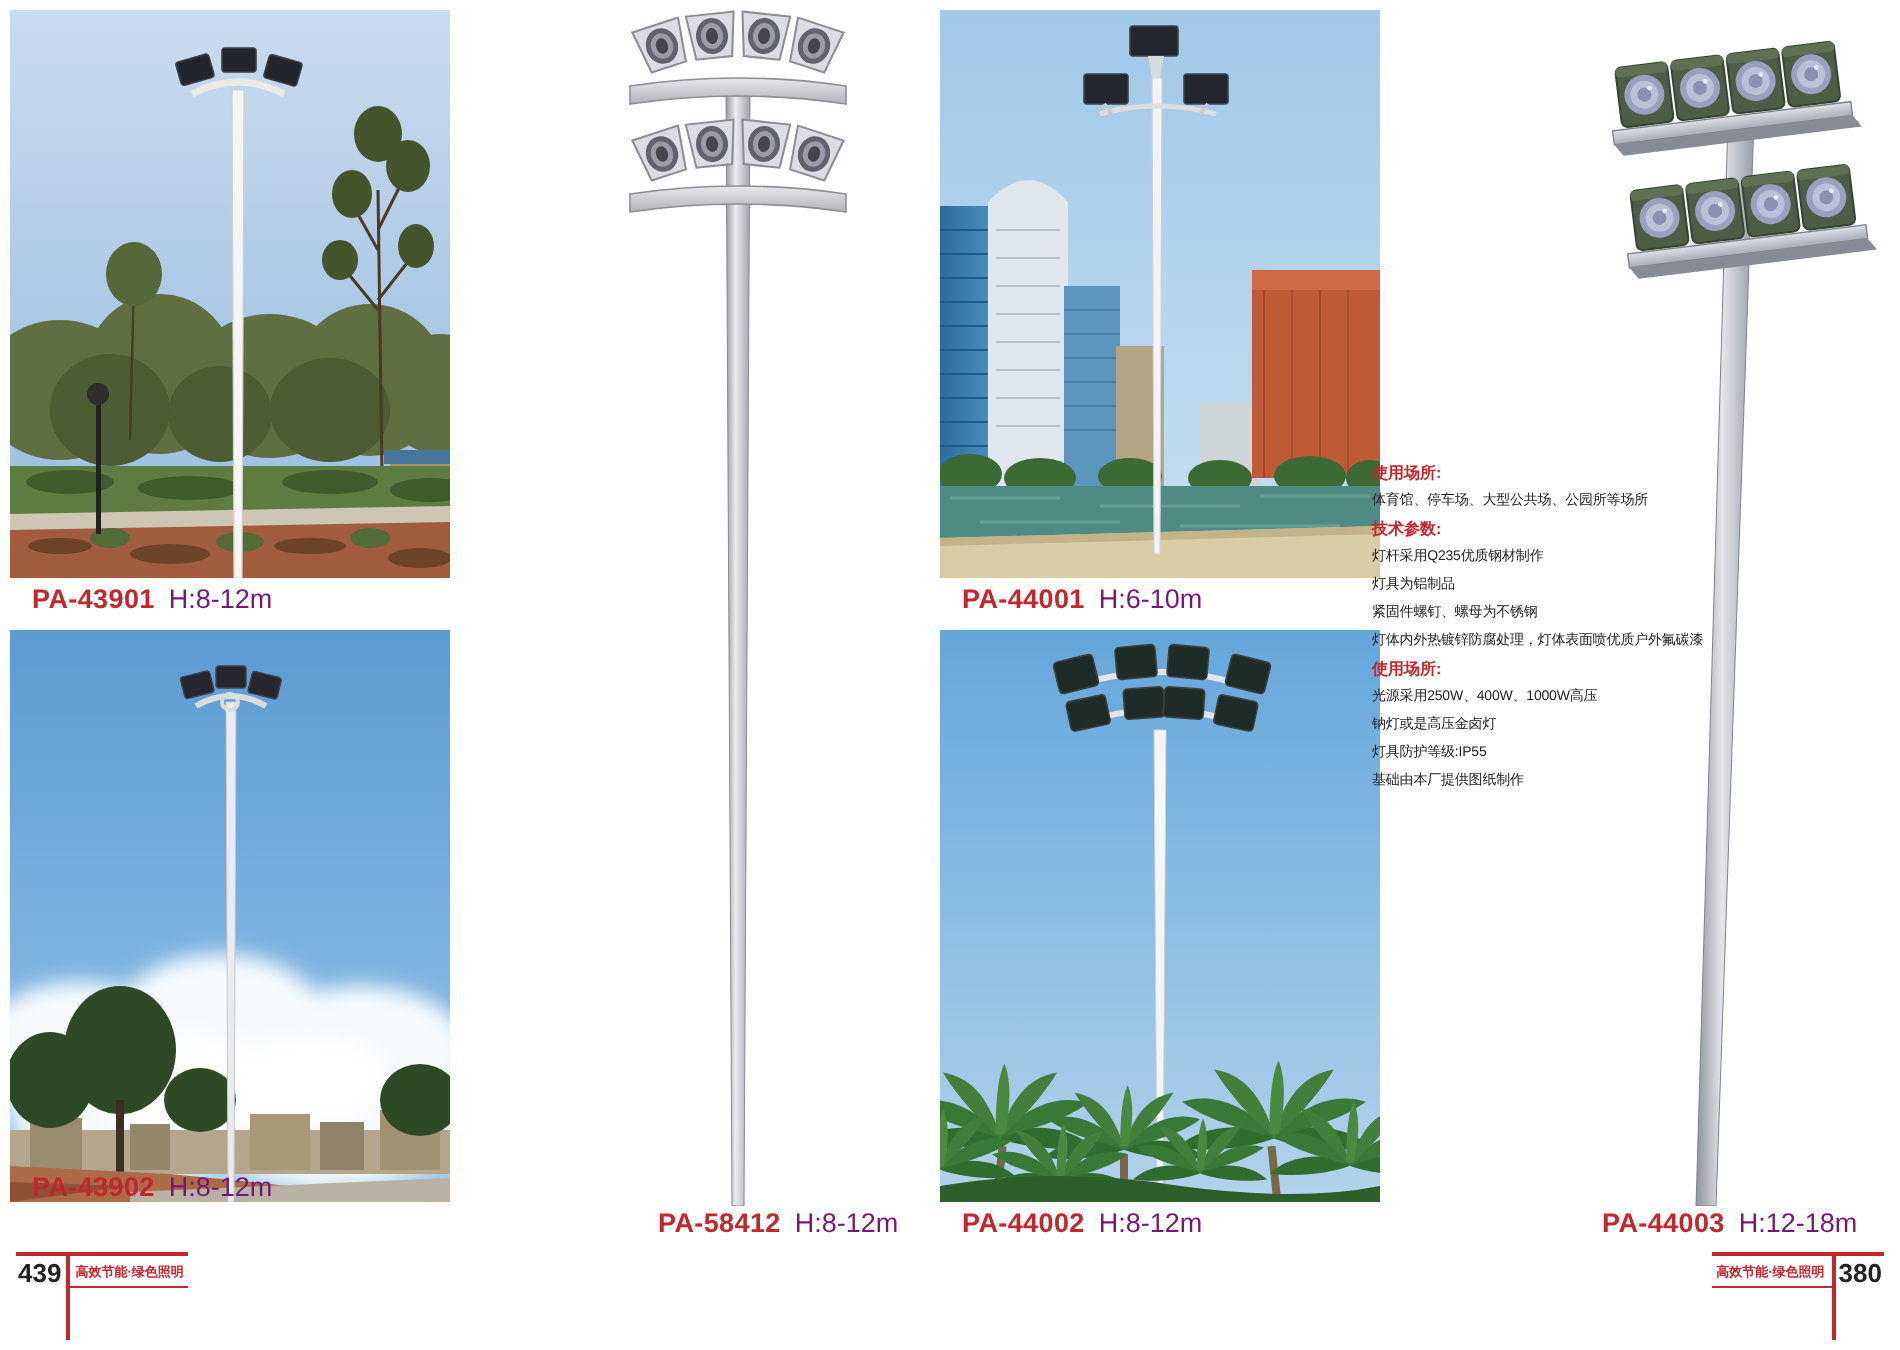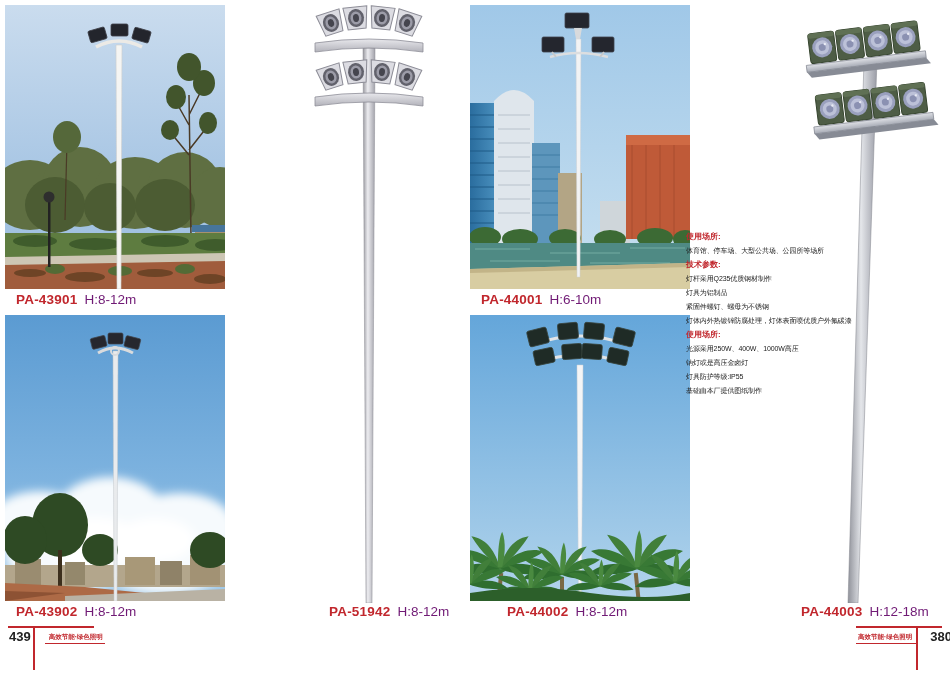--- a/index.html
+++ b/index.html
@@ -9,21 +9,21 @@
   .photo{position:absolute;overflow:hidden;}
   .render{position:absolute;}
   .plabel{position:absolute;display:flex;align-items:center;gap:7px;
           font-size:13.5px;line-height:16px;white-space:nowrap;padding-left:11px;}
   .pcode{color:var(--red);font-weight:700;letter-spacing:.2px;}
   .pheight{color:#701a75;font-weight:400;}
   .specs{position:absolute;width:174px;}
   .spec-h{font-size:8px;font-weight:700;color:var(--red);line-height:14px;white-space:nowrap;}
   .spec-l{font-size:7px;color:#222;line-height:14px;white-space:nowrap;letter-spacing:-0.1px;}
   .footer{position:absolute;top:626px;width:86px;border-top:2px solid var(--red);}
-  .footer-row{display:flex;align-items:flex-end;gap:11px;}
+  .footer-row{display:flex;align-items:flex-end;}
   .pagenum{font-size:13px;font-weight:700;color:#222;line-height:15px;padding:1px 3px 0 1px;}
   .slogan{flex:1;font-size:6.5px;font-weight:700;color:var(--red);line-height:9px;
           padding:4px 2px 2px 4px;border-bottom:1.5px solid var(--red);white-space:nowrap;}
   .footer-right .slogan{text-align:right;padding:4px 4px 2px 2px;}
   .footer-right .pagenum{padding:1px 1px 0 3px;}
   .vline{position:absolute;top:626px;width:1.5px;height:44px;background:var(--red);}
 </style>
 </head>
 <body>
 
@@ -144,21 +144,21 @@
       <path d="M108 36 L113 36 L112 286 L109 286 Z" fill="#e9ebed" stroke="#c5c9cc" stroke-width="0.5"></path>
       <path d="M93 38 Q110 28 128 38" stroke="#d9dbdd" stroke-width="3" fill="none"></path>
       <circle cx="110" cy="36" r="4" fill="none" stroke="#d9dbdd" stroke-width="2"></circle>
       <g fill="#26272e" stroke="#41434a" stroke-width="0.7">
         <rect x="86" y="22" width="15" height="11" rx="1.5" transform="rotate(-14 93 27)"></rect>
         <rect x="103" y="18" width="15" height="11" rx="1.5"></rect>
         <rect x="120" y="22" width="15" height="11" rx="1.5" transform="rotate(14 127 27)"></rect>
       </g>
     </svg>
   </div>
-  <div class="plabel" style="left:5px;top:604px">
+  <div class="plabel" style="left:5px;top:586px">
     <span class="pcode">PA-43902</span>
     <span class="pheight">H:8-12m</span>
   </div>
 
   <div class="render" style="left:305px;top:3px;width:130px;height:600px">
     <svg width="130" height="600" viewBox="0 0 130 600">
       <defs>
         <linearGradient id="r1pole" x1="0" y1="0" x2="1" y2="0">
           <stop offset="0" stop-color="#98989e"></stop>
             <stop offset="0.4" stop-color="#ececf0"></stop>
@@ -182,21 +182,21 @@
       <use href="#r1light" transform="translate(102 20) rotate(18)"></use>
       <path d="M10 40 Q64 32 118 40 L118 49 Q64 41 10 49 Z" fill="url(#r1bar)" stroke="#8e8e98" stroke-width="0.8"></path>
       <use href="#r1light" transform="translate(26 74) rotate(-18)"></use>
       <use href="#r1light" transform="translate(51 69) rotate(-6)"></use>
       <use href="#r1light" transform="translate(77 69) rotate(6)"></use>
       <use href="#r1light" transform="translate(102 74) rotate(18)"></use>
       <path d="M10 94 Q64 86 118 94 L118 103 Q64 95 10 103 Z" fill="url(#r1bar)" stroke="#8e8e98" stroke-width="0.8"></path>
     </svg>
   </div>
   <div class="plabel" style="left:318px;top:604px">
-    <span class="pcode">PA-51942</span>
+    <span class="pcode">PA-58412</span>
     <span class="pheight">H:8-12m</span>
   </div>
 
   <div class="photo" style="left:470px;top:5px;width:220px;height:284px">
     <svg width="220" height="284" viewBox="0 0 220 284">
       <defs>
         <linearGradient id="p3sky" x1="0" y1="0" x2="0" y2="1">
           <stop offset="0" stop-color="#a0c8e8"></stop>
             <stop offset="1" stop-color="#c8e0f0"></stop>
         </linearGradient>
@@ -294,21 +294,21 @@
         <use href="#palmA" transform="translate(92 258) scale(0.95)"></use>
         <use href="#palmA" transform="translate(167 252) scale(1.15)"></use>
         <use href="#palmA" transform="translate(0 268) scale(0.9)"></use>
         <use href="#palmA" transform="translate(130 270) scale(0.8)"></use>
         <use href="#palmA" transform="translate(205 266) scale(0.95)"></use>
         <use href="#palmA" transform="translate(60 274) scale(0.85)"></use>
       </g>
       <path d="M0 278 Q60 268 120 278 Q180 286 220 278 L220 286 L0 286 Z" fill="#2c5f2a"></path>
     </svg>
   </div>
-  <div class="plabel" style="left:496px;top:604px">
+  <div class="plabel" style="left:470px;top:604px">
     <span class="pcode">PA-44002</span>
     <span class="pheight">H:8-12m</span>
   </div>
 
   <div class="specs" style="left:686px;top:230px">
     <div class="spec-h">使用场所:</div>
     <div class="spec-l">体育馆、停车场、大型公共场、公园所等场所</div>
     <div class="spec-h">技术参数:</div>
     <div class="spec-l">灯杆采用Q235优质钢材制作</div>
     <div class="spec-l">灯具为铝制品</div>

